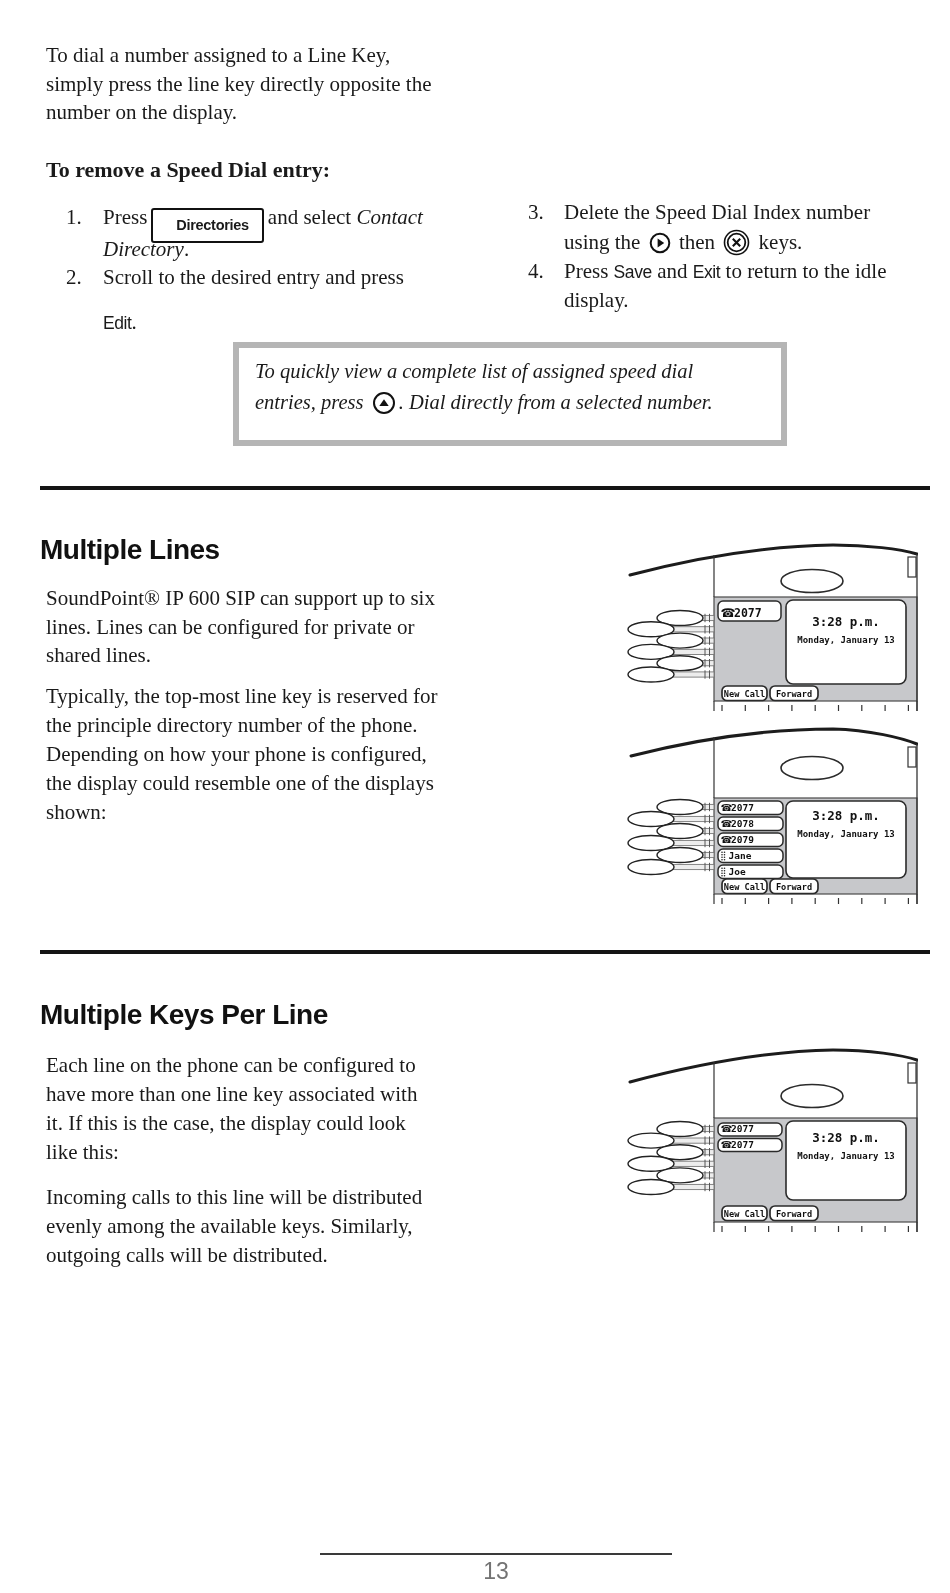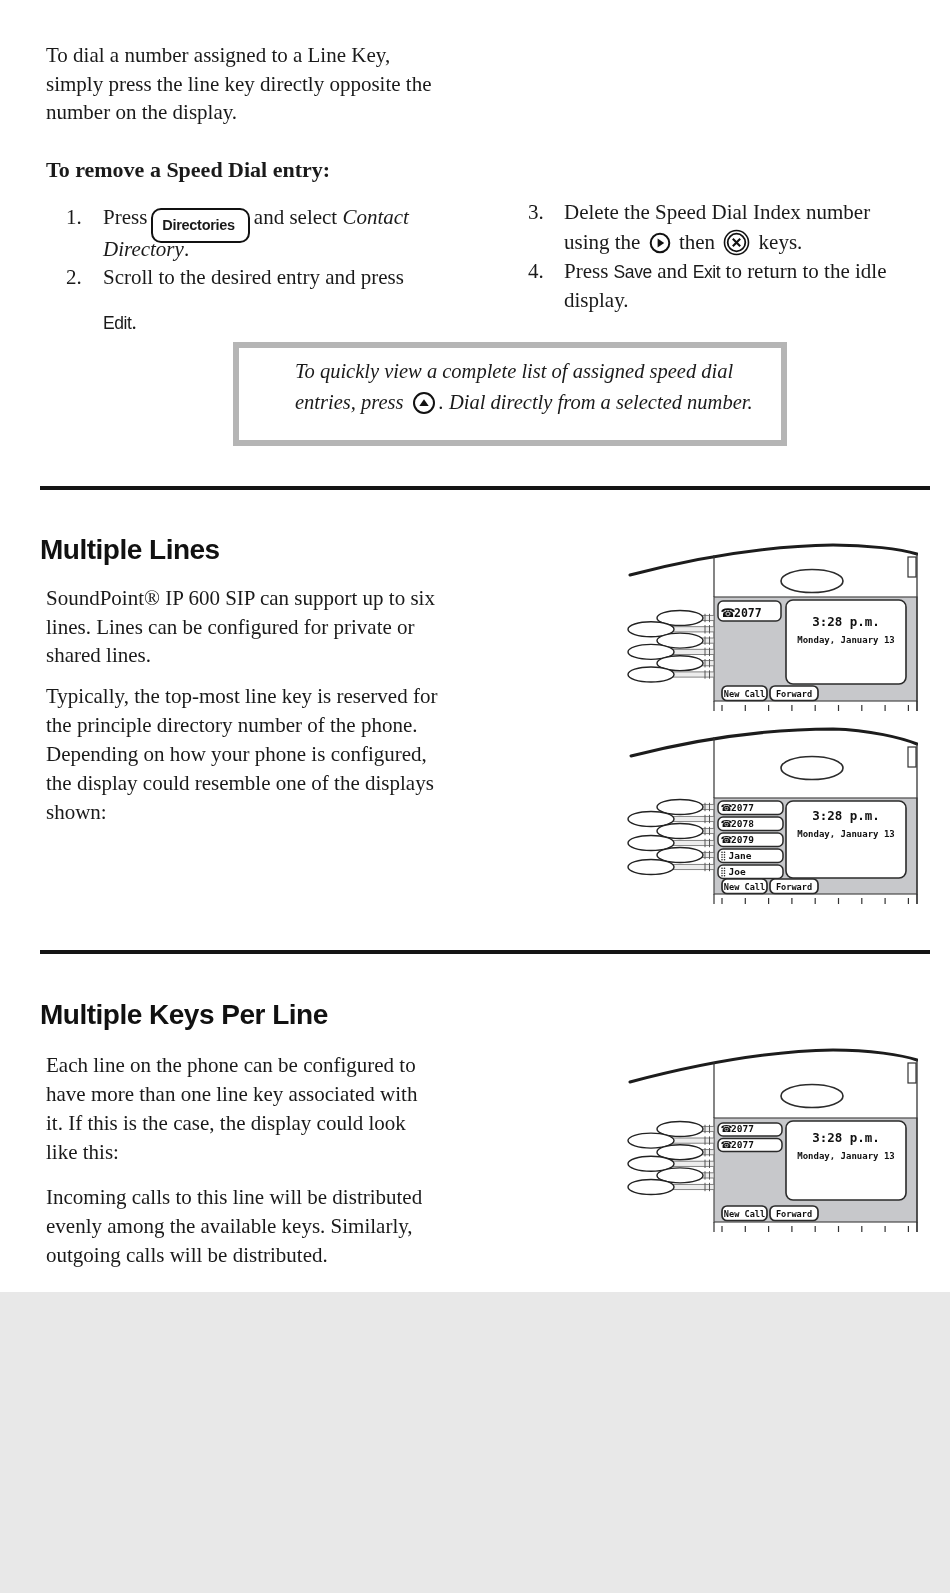--- a/index.html
+++ b/index.html
@@ -1,32 +1,32 @@
 <!DOCTYPE html>
 <html><head>
 <meta charset="utf-8">
 <style>
   html,body{margin:0;padding:0;background:#e8e8e8;}
-  #page{position:relative;width:950px;height:1292px;background:#ffffff;margin:0 auto;
+  #page{position:relative;width:950px;height:1593px;background:#ffffff;margin:0 auto;
         font-family:"Liberation Serif",serif;color:#1a1a1a;overflow:hidden;}
   .abs{position:absolute;white-space:nowrap;}
   .serif{font-size:21px;line-height:28px;}
   .bold-serif{font-weight:bold;font-size:22px;}
   .ital{font-style:italic;}
   .num{display:inline-block;width:37px;}
   .numR{display:inline-block;width:36px;}
   .sansb{font-family:"Liberation Sans",sans-serif;font-weight:normal;font-size:17.5px;letter-spacing:-0.4px;}
-  .keycap{display:inline-block;border:2.5px solid #111;border-radius:10px;padding:1px 13px 2px 9px;
+  .keycap{display:inline-block;border:2.5px solid #111;border-radius:3px;padding:1px 13px 2px 23px;
           font-family:"Liberation Sans",sans-serif;font-weight:bold;font-size:14.5px;letter-spacing:-0.3px;
           vertical-align:-6px;margin:8px 4px;}
   .h1{font-family:"Liberation Sans",sans-serif;font-weight:bold;font-size:28px;letter-spacing:-0.5px;color:#111;}
   .rule{position:absolute;background:#151515;height:4px;}
   .notebox{position:absolute;left:233px;top:342px;width:526px;height:84px;border:6px solid #b5b5b5;
            background:#fff;padding:8px 0 0 16px;}
-  .noteline{font-style:italic;font-size:20.5px;line-height:31px;white-space:nowrap;margin-left:40px;}
+  .noteline{font-style:italic;font-size:20.5px;line-height:31px;white-space:nowrap;}
   .icon-inline{vertical-align:-5px;margin:0 3px;}
   .phone{position:absolute;width:300px;}
   .footer-rule{position:absolute;left:320px;top:1553px;width:352px;height:2px;background:#3a3a3a;}
   .pagenum{position:absolute;left:320px;top:1558px;width:352px;text-align:center;
            font-family:"Liberation Sans",sans-serif;font-size:23px;color:#737373;}
 </style>
 </head>
 <body>
 
 <div id="page">

